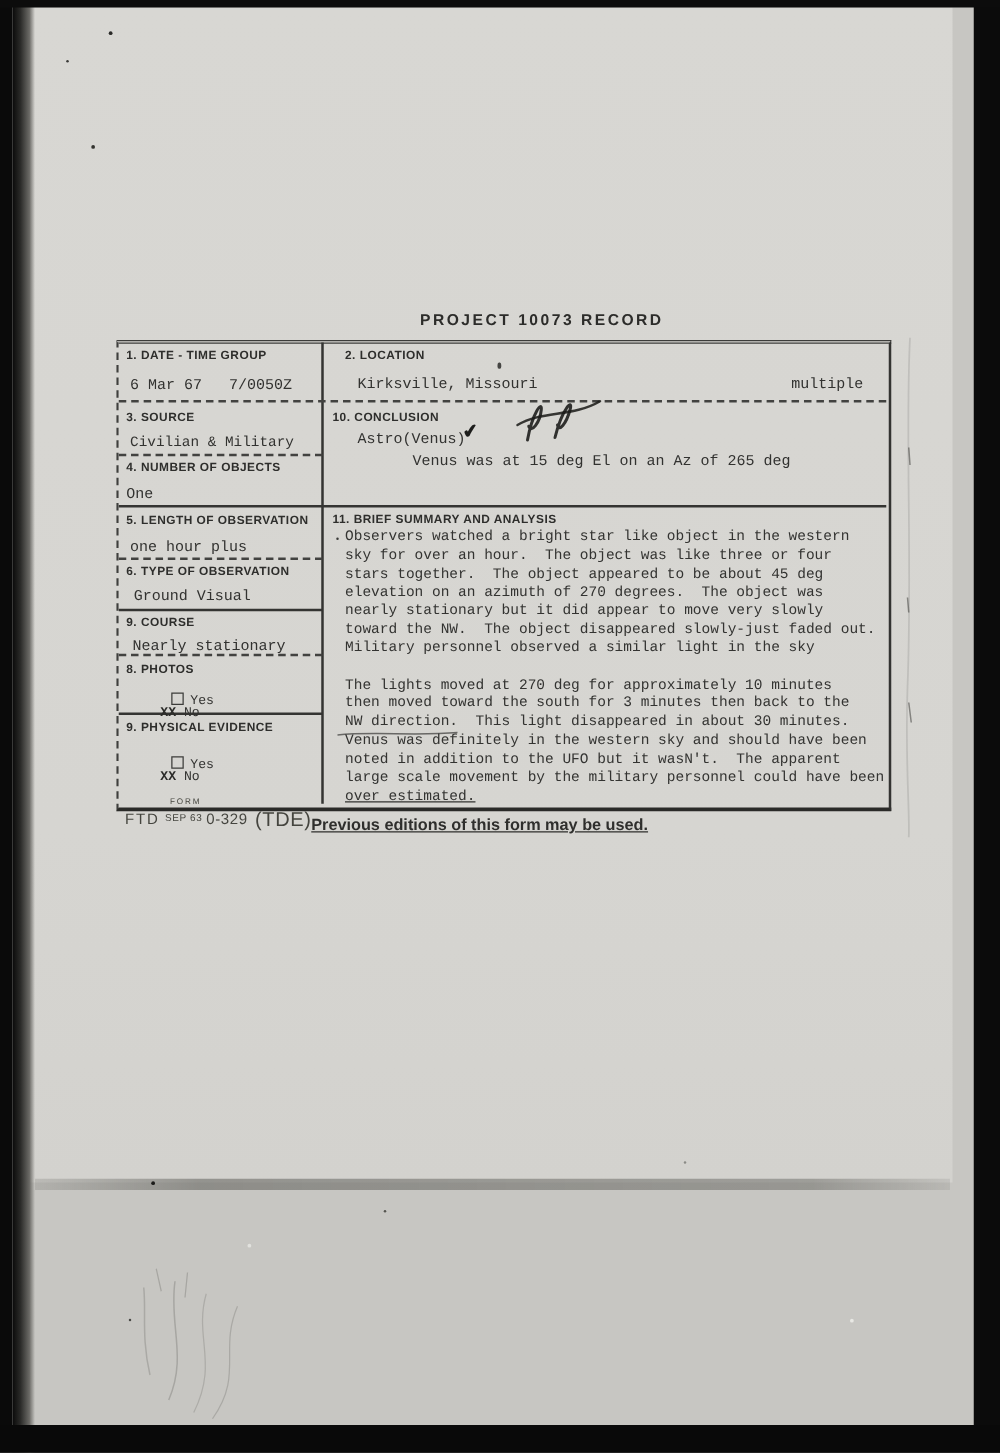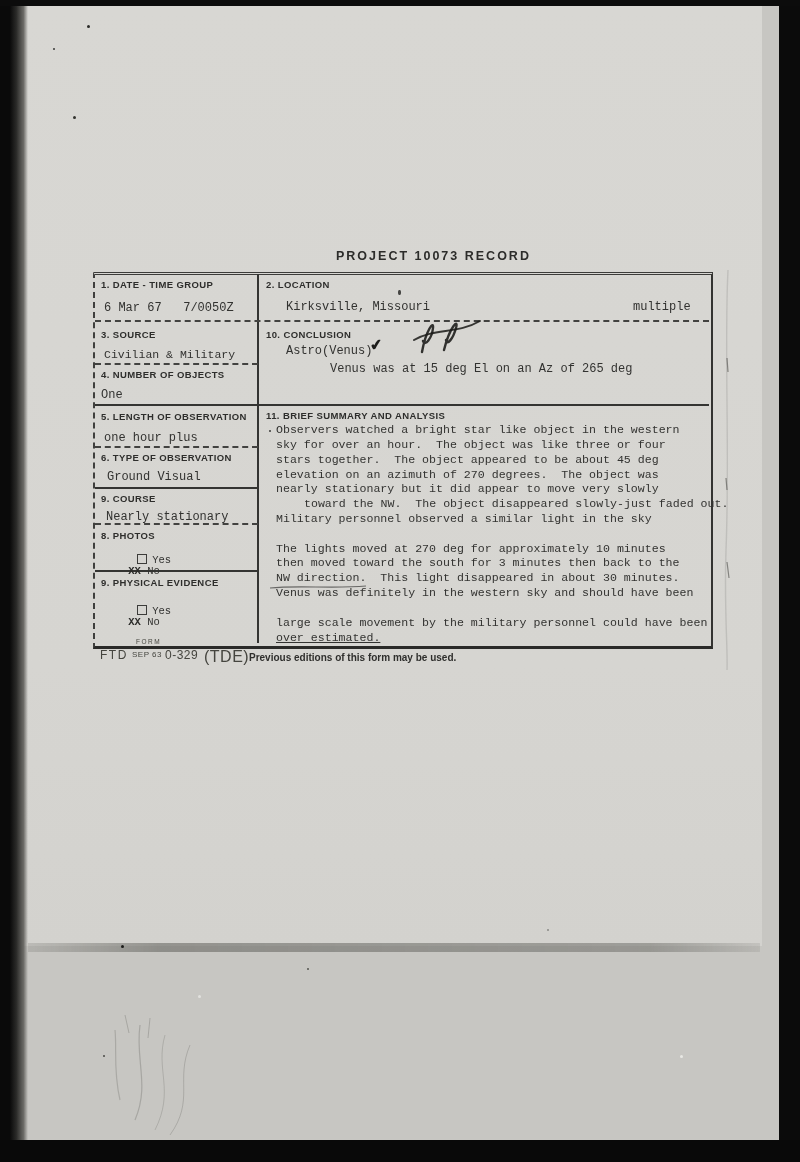--- a/index.html
+++ b/index.html
@@ -96,21 +96,21 @@
   </div>
 
   <div class="abs lbl" style="left:101px;top:577px;">9. PHYSICAL EVIDENCE</div>
   <div class="abs cbrow" style="left:112px;top:593px;">
     <span class="chk"></span><span>Yes</span>
   </div>
   <div class="abs cbrow" style="left:103px;top:604px;">
     <span class="xx">XX</span><span> </span><span>No</span>
   </div>
 
-  <div class="abs lbl" style="left:266px;top:279px;text-align:center;">2. LOCATION</div>
+  <div class="abs lbl" style="left:276px;top:279px;text-align:center;">2. LOCATION</div>
   <div class="abs mono v12" style="left:286px;top:300px;">Kirksville, Missouri</div>
   <div class="abs mono v12" style="left:633px;top:300px;">multiple</div>
 
   <div class="abs lbl" style="left:266px;top:329px;">10. CONCLUSION</div>
   <div class="abs mono v12" style="left:286px;top:344px;">Astro(Venus)</div>
   <div class="abs" style="left:370px;top:336px;font-size:15px;font-weight:bold;color:#1d1d1b;transform:rotate(-8deg);">✔</div>
 
   <svg style="left:410px;top:316px;" width="78" height="42" viewBox="0 0 78 42">
     <path d="M12,36 C16,14 24,4 23,12 C22,22 15,31 13,25" fill="none" stroke="#1a1a18" stroke-width="2.4" stroke-linecap="round" opacity=".88"></path>
     <path d="M34,34 C40,10 49,2 46,12 C43,23 37,30 36,24" fill="none" stroke="#1a1a18" stroke-width="2.4" stroke-linecap="round" opacity=".88"></path>
@@ -118,41 +118,42 @@
   </svg>
   <div class="abs mono v12" style="left:330px;top:362px;">Venus was at 15 deg El on an Az of 265 deg</div>
 
   <div class="abs lbl" style="left:266px;top:410px;">11. BRIEF SUMMARY AND ANALYSIS</div>
   <div class="abs" id="summary" style="left:276px;top:423px;width:432px;height:224px;">
     <span class="sline" style="top:0px;">Observers watched a bright star like object in the western</span>
     <span class="sline" style="top:15px;">sky for over an hour.  The object was like three or four</span>
     <span class="sline" style="top:30px;">stars together.  The object appeared to be about 45 deg</span>
     <span class="sline" style="top:45px;">elevation on an azimuth of 270 degrees.  The object was</span>
     <span class="sline" style="top:59px;">nearly stationary but it did appear to move very slowly</span>
-    <span class="sline" style="top:74px;margin-left:28px;">toward the NW.  The object disappeared slowly-just faded out.</span>
+    <span class="sline" style="top:74px;">toward the NW.  The object disappeared slowly-just faded out.</span>
     <span class="sline" style="top:89px;">Military personnel observed a similar light in the sky</span>
     <span class="sline" style="top:119px;">The lights moved at 270 deg for approximately 10 minutes</span>
     <span class="sline" style="top:133px;">then moved toward the south for 3 minutes then back to the</span>
     <span class="sline" style="top:148px;">NW direction.  This light disappeared in about 30 minutes.</span>
     <span class="sline" style="top:163px;">Venus was definitely in the western sky and should have been</span>
+    <span class="sline" style="top:178px;">noted in addition to the UFO but it wasN't.  The apparent</span>
     <span class="sline" style="top:193px;">large scale movement by the military personnel could have been</span>
     <span class="sline" style="top:208px;text-decoration:underline;">over estimated.</span>
   </div>
 
   <svg style="left:268px;top:583px;" width="100" height="8" viewBox="0 0 100 8">
     <path d="M2,5 C30,2 65,6 98,3" fill="none" stroke="rgba(45,45,43,.65)" stroke-width="1.2"></path>
   </svg>
 
 
   <div class="abs foot" style="left:100px;top:648px;font-size:12px;letter-spacing:1.5px;">FTD</div>
   <div class="abs foot" style="left:136px;top:638px;font-size:6.5px;letter-spacing:1.5px;">FORM</div>
   <div class="abs foot" style="left:132px;top:650px;font-size:8px;letter-spacing:.5px;">SEP 63</div>
   <div class="abs foot" style="left:165px;top:648px;font-size:12px;letter-spacing:.5px;">0-329</div>
   <div class="abs foot" style="left:204px;top:648px;font-size:16px;letter-spacing:.5px;">(TDE)</div>
-  <div class="abs" style="left:249px;top:652px;font-size:10px;font-weight:bold;color:#2f2f2d;">Previous editions of this form may be used.</div>
+  <div class="abs" style="left:249px;top:652px;font-size:13px;font-weight:bold;color:#2f2f2d;text-decoration:underline;">Previous editions of this form may be used.</div>
 
   <div class="speck" style="left:87px;top:25px;width:3px;height:3px;background:#2a2a28;"></div>
   <div class="speck" style="left:53px;top:48px;width:2px;height:2px;background:#3a3a38;"></div>
   <div class="speck" style="left:73px;top:116px;width:3px;height:3px;background:#33332f;"></div>
   <div class="speck" style="left:269px;top:430px;width:2px;height:2px;background:#3a3a38;"></div>
   <div class="speck" style="left:398px;top:290px;width:3px;height:5px;background:#45454一3;background:#454543;border-radius:40%;"></div>
   <div class="speck" style="left:121px;top:945px;width:3px;height:3px;background:#1c1c1a;"></div>
   <div class="speck" style="left:307px;top:968px;width:2px;height:2px;background:#55554f;"></div>
   <div class="speck" style="left:103px;top:1055px;width:2px;height:2px;background:#4a4a46;"></div>
   <div class="speck" style="left:547px;top:929px;width:2px;height:2px;background:#8a8a86;"></div>

